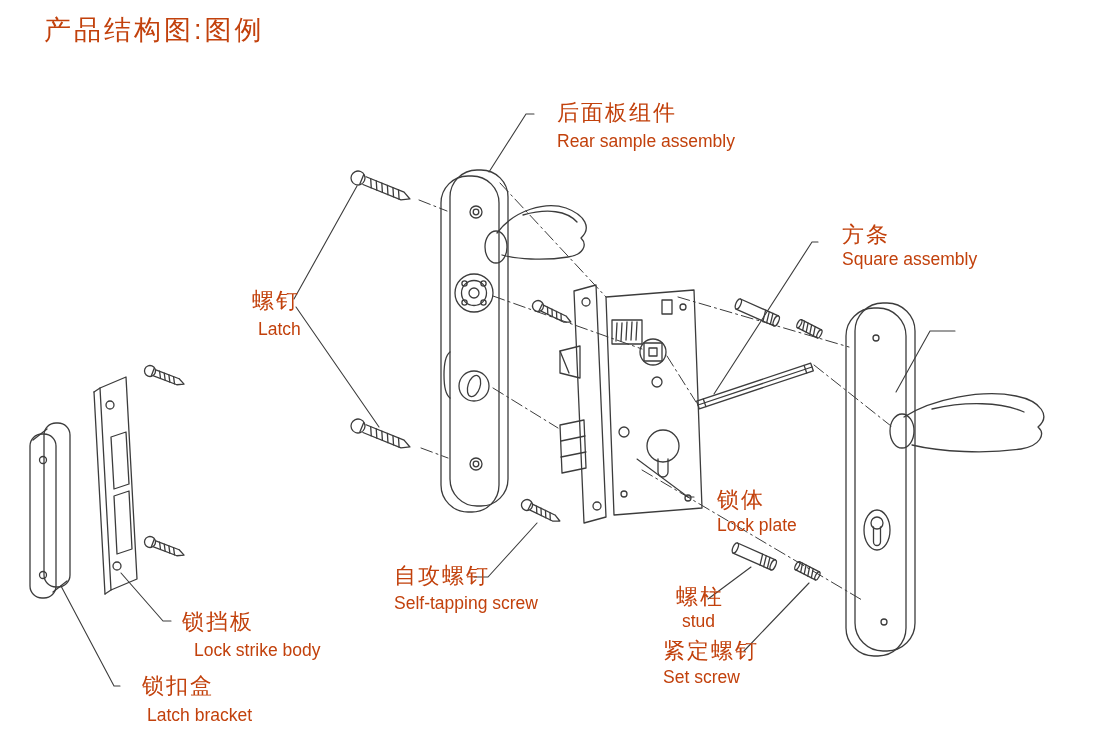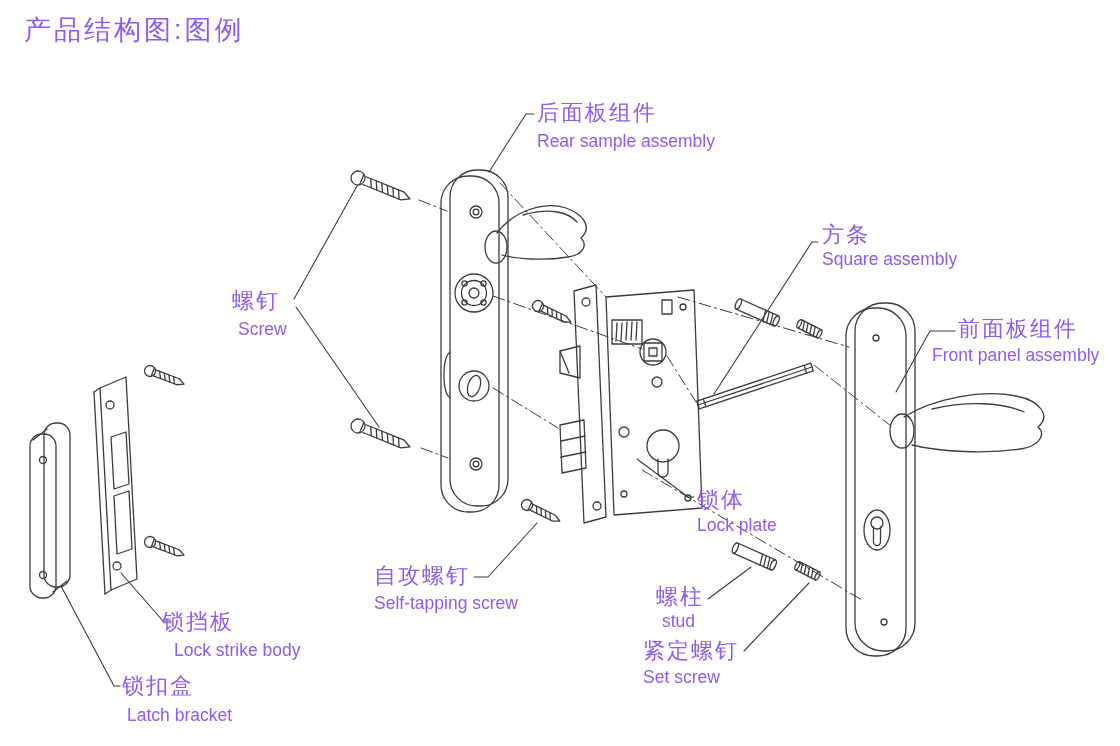--- a/index.html
+++ b/index.html
@@ -1,20 +1,20 @@
 <!DOCTYPE html>
 <html><head>
 <meta charset="utf-8">
 <style>
   * { margin:0; padding:0; box-sizing:border-box; }
   html,body { background:#ffffff; }
   body { font-family:"Liberation Sans","DejaVu Sans",sans-serif; color:#1c1c1c; }
   .stage { position:relative; width:1120px; height:746px; background:#ffffff; overflow:hidden; }
   .drawing { position:absolute; left:0; top:0; }
-  .txt { position:absolute; white-space:nowrap; color:#8b5cf6; }
+  .txt { position:absolute; white-space:nowrap; color:#c2410c;margin-left:20px; }
   .title-zh { font-size:27px; letter-spacing:3px; font-weight:500; }
   .title-en { font-size:19px; }
   .zh { font-size:22px; letter-spacing:2px; }
   .en { font-size:17.5px; }
 </style>
 </head>
 <body>
 
 <div class="stage">
 
@@ -196,25 +196,23 @@
   </svg>
 
   <div class="txt title-zh" style="left:24px;top:12px">产品结构图:图例</div>
 
   <div class="txt zh" style="left:537px;top:98px">后面板组件</div>
   <div class="txt en" style="left:537px;top:131px">Rear sample assembly</div>
 
   <div class="txt zh" style="left:822px;top:220px">方条</div>
   <div class="txt en" style="left:822px;top:249px">Square assembly</div>
 
-  <div class="txt zh" style="left:958px;top:314px">前面板组件</div>
-  <div class="txt en" style="left:932px;top:345px">Front panel assembly</div>
 
   <div class="txt zh" style="left:232px;top:286px">螺钉</div>
-  <div class="txt en" style="left:238px;top:319px">Screw</div>
+  <div class="txt en" style="left:238px;top:319px">Latch</div>
 
   <div class="txt zh" style="left:697px;top:485px">锁体</div>
   <div class="txt en" style="left:697px;top:515px">Lock plate</div>
 
   <div class="txt zh" style="left:374px;top:561px">自攻螺钉</div>
   <div class="txt en" style="left:374px;top:593px">Self-tapping screw</div>
 
   <div class="txt zh" style="left:656px;top:582px">螺柱</div>
   <div class="txt en" style="left:662px;top:611px">stud</div>
 

